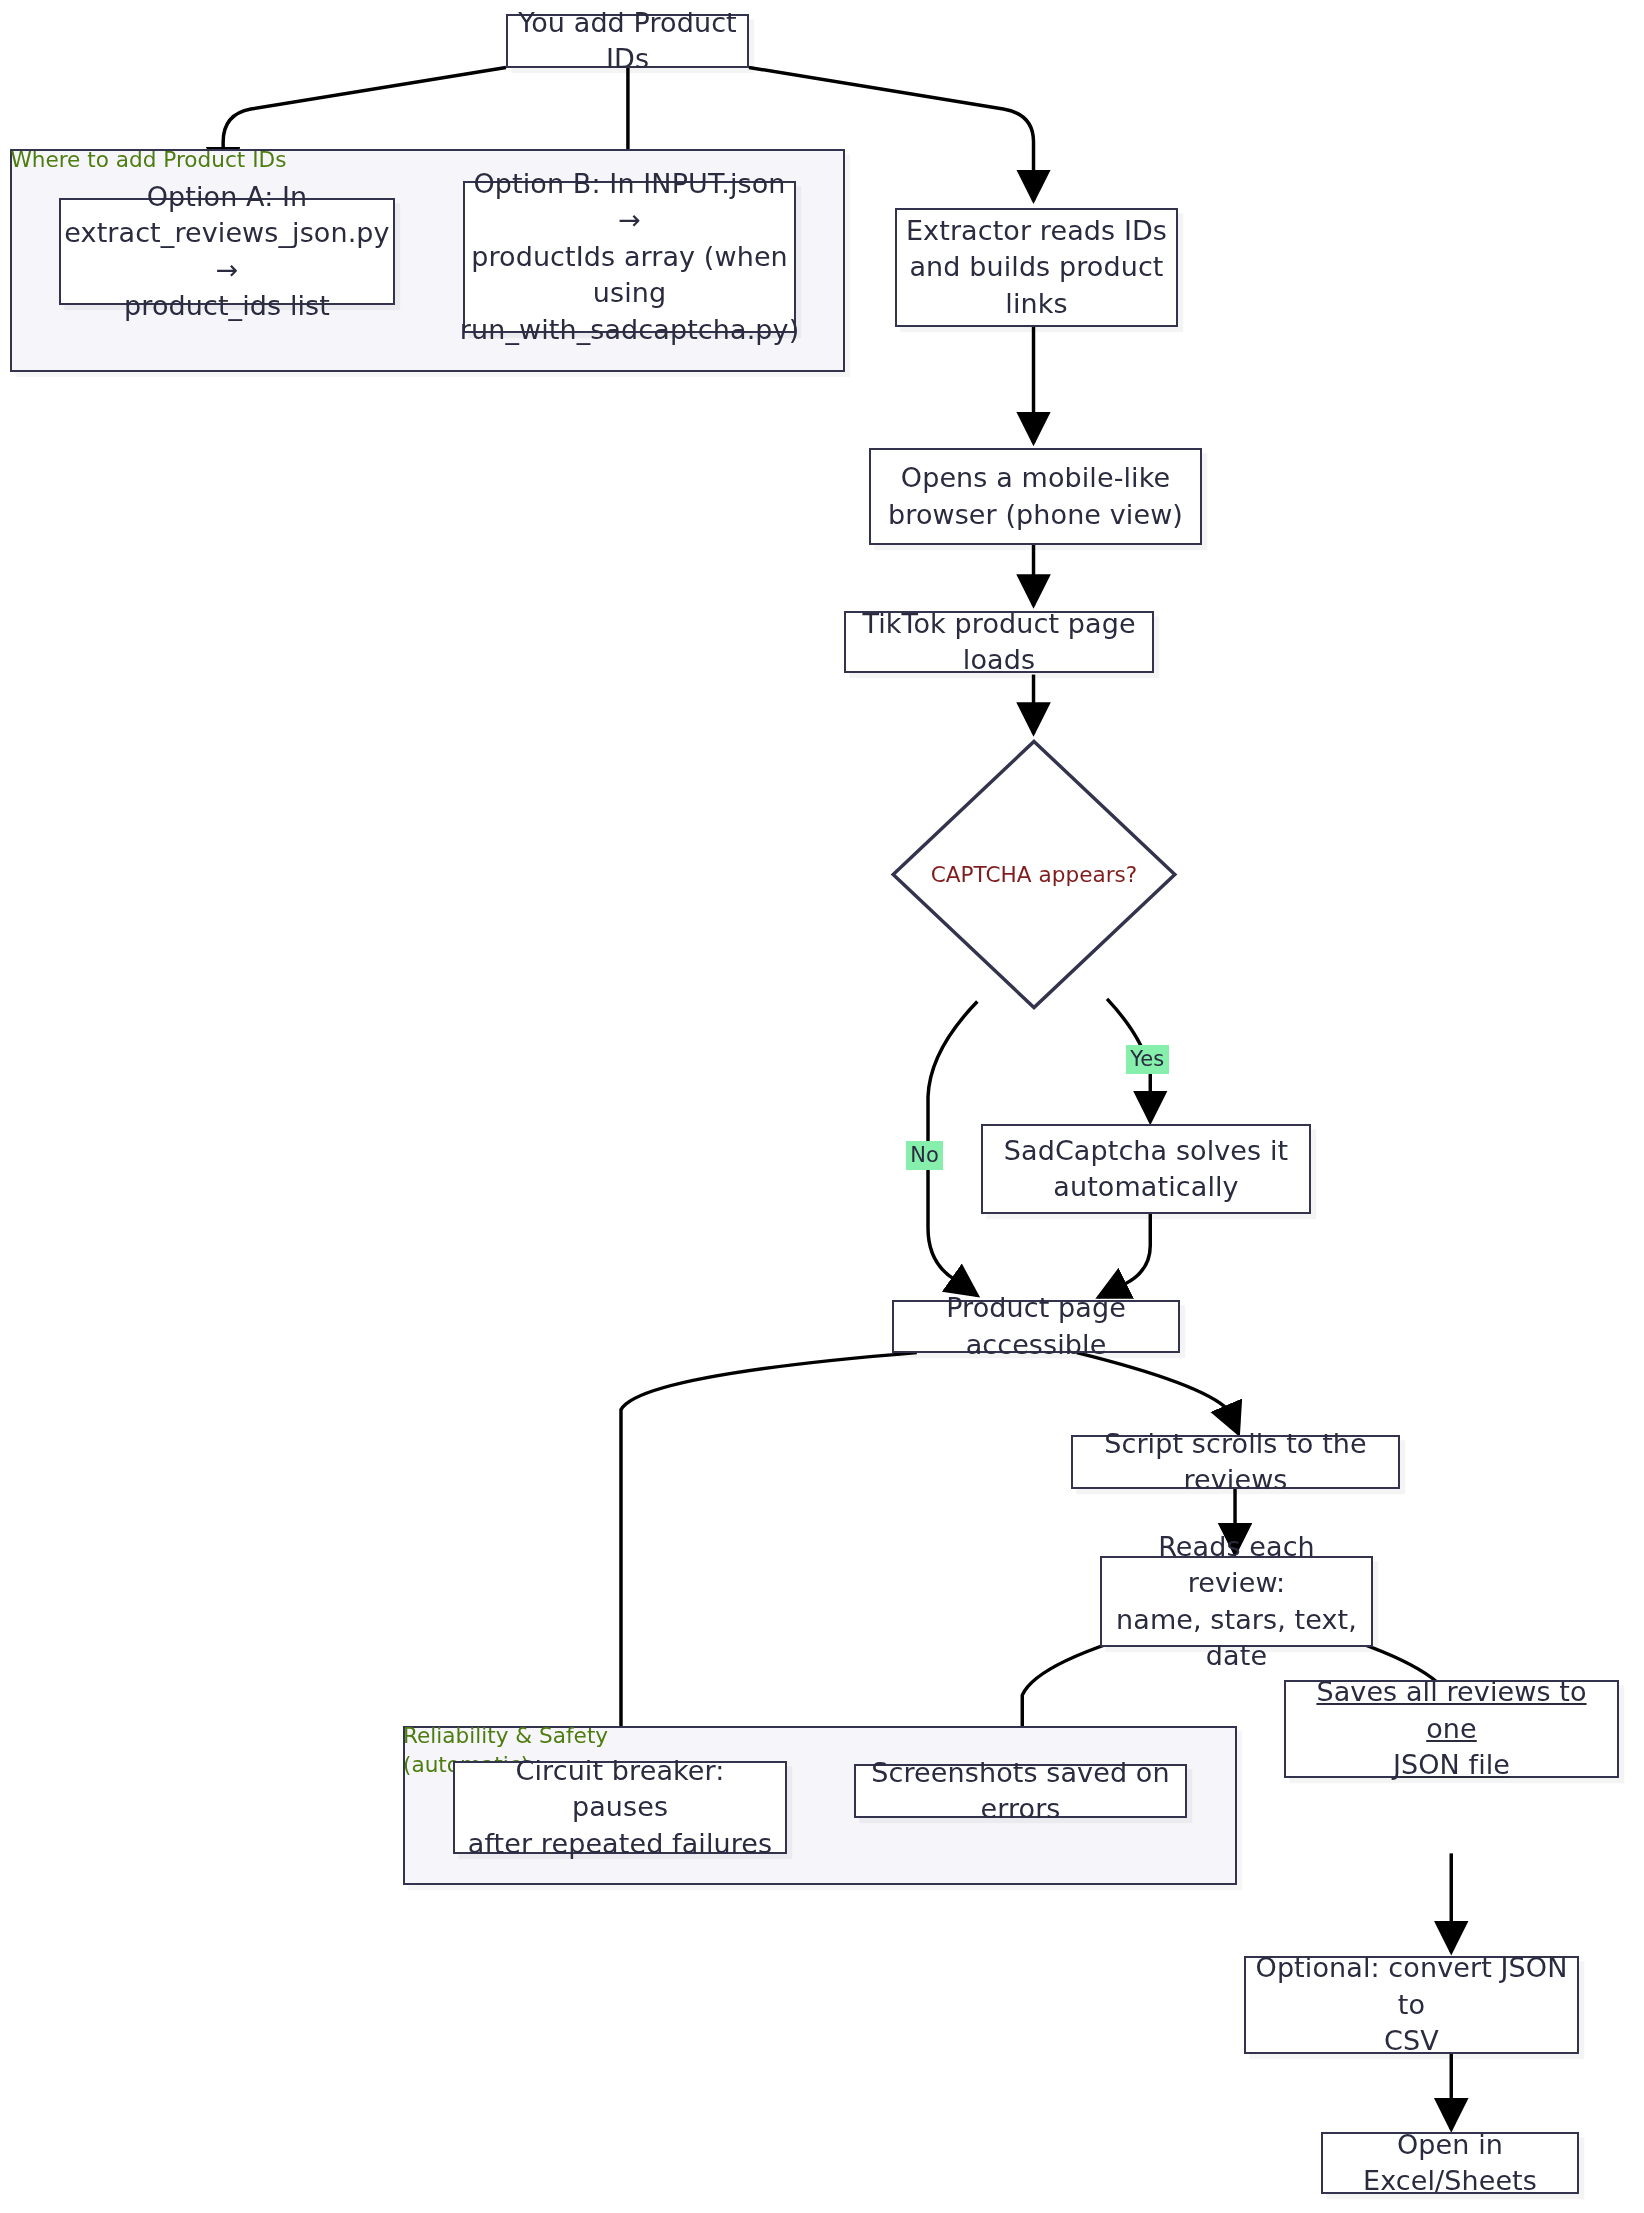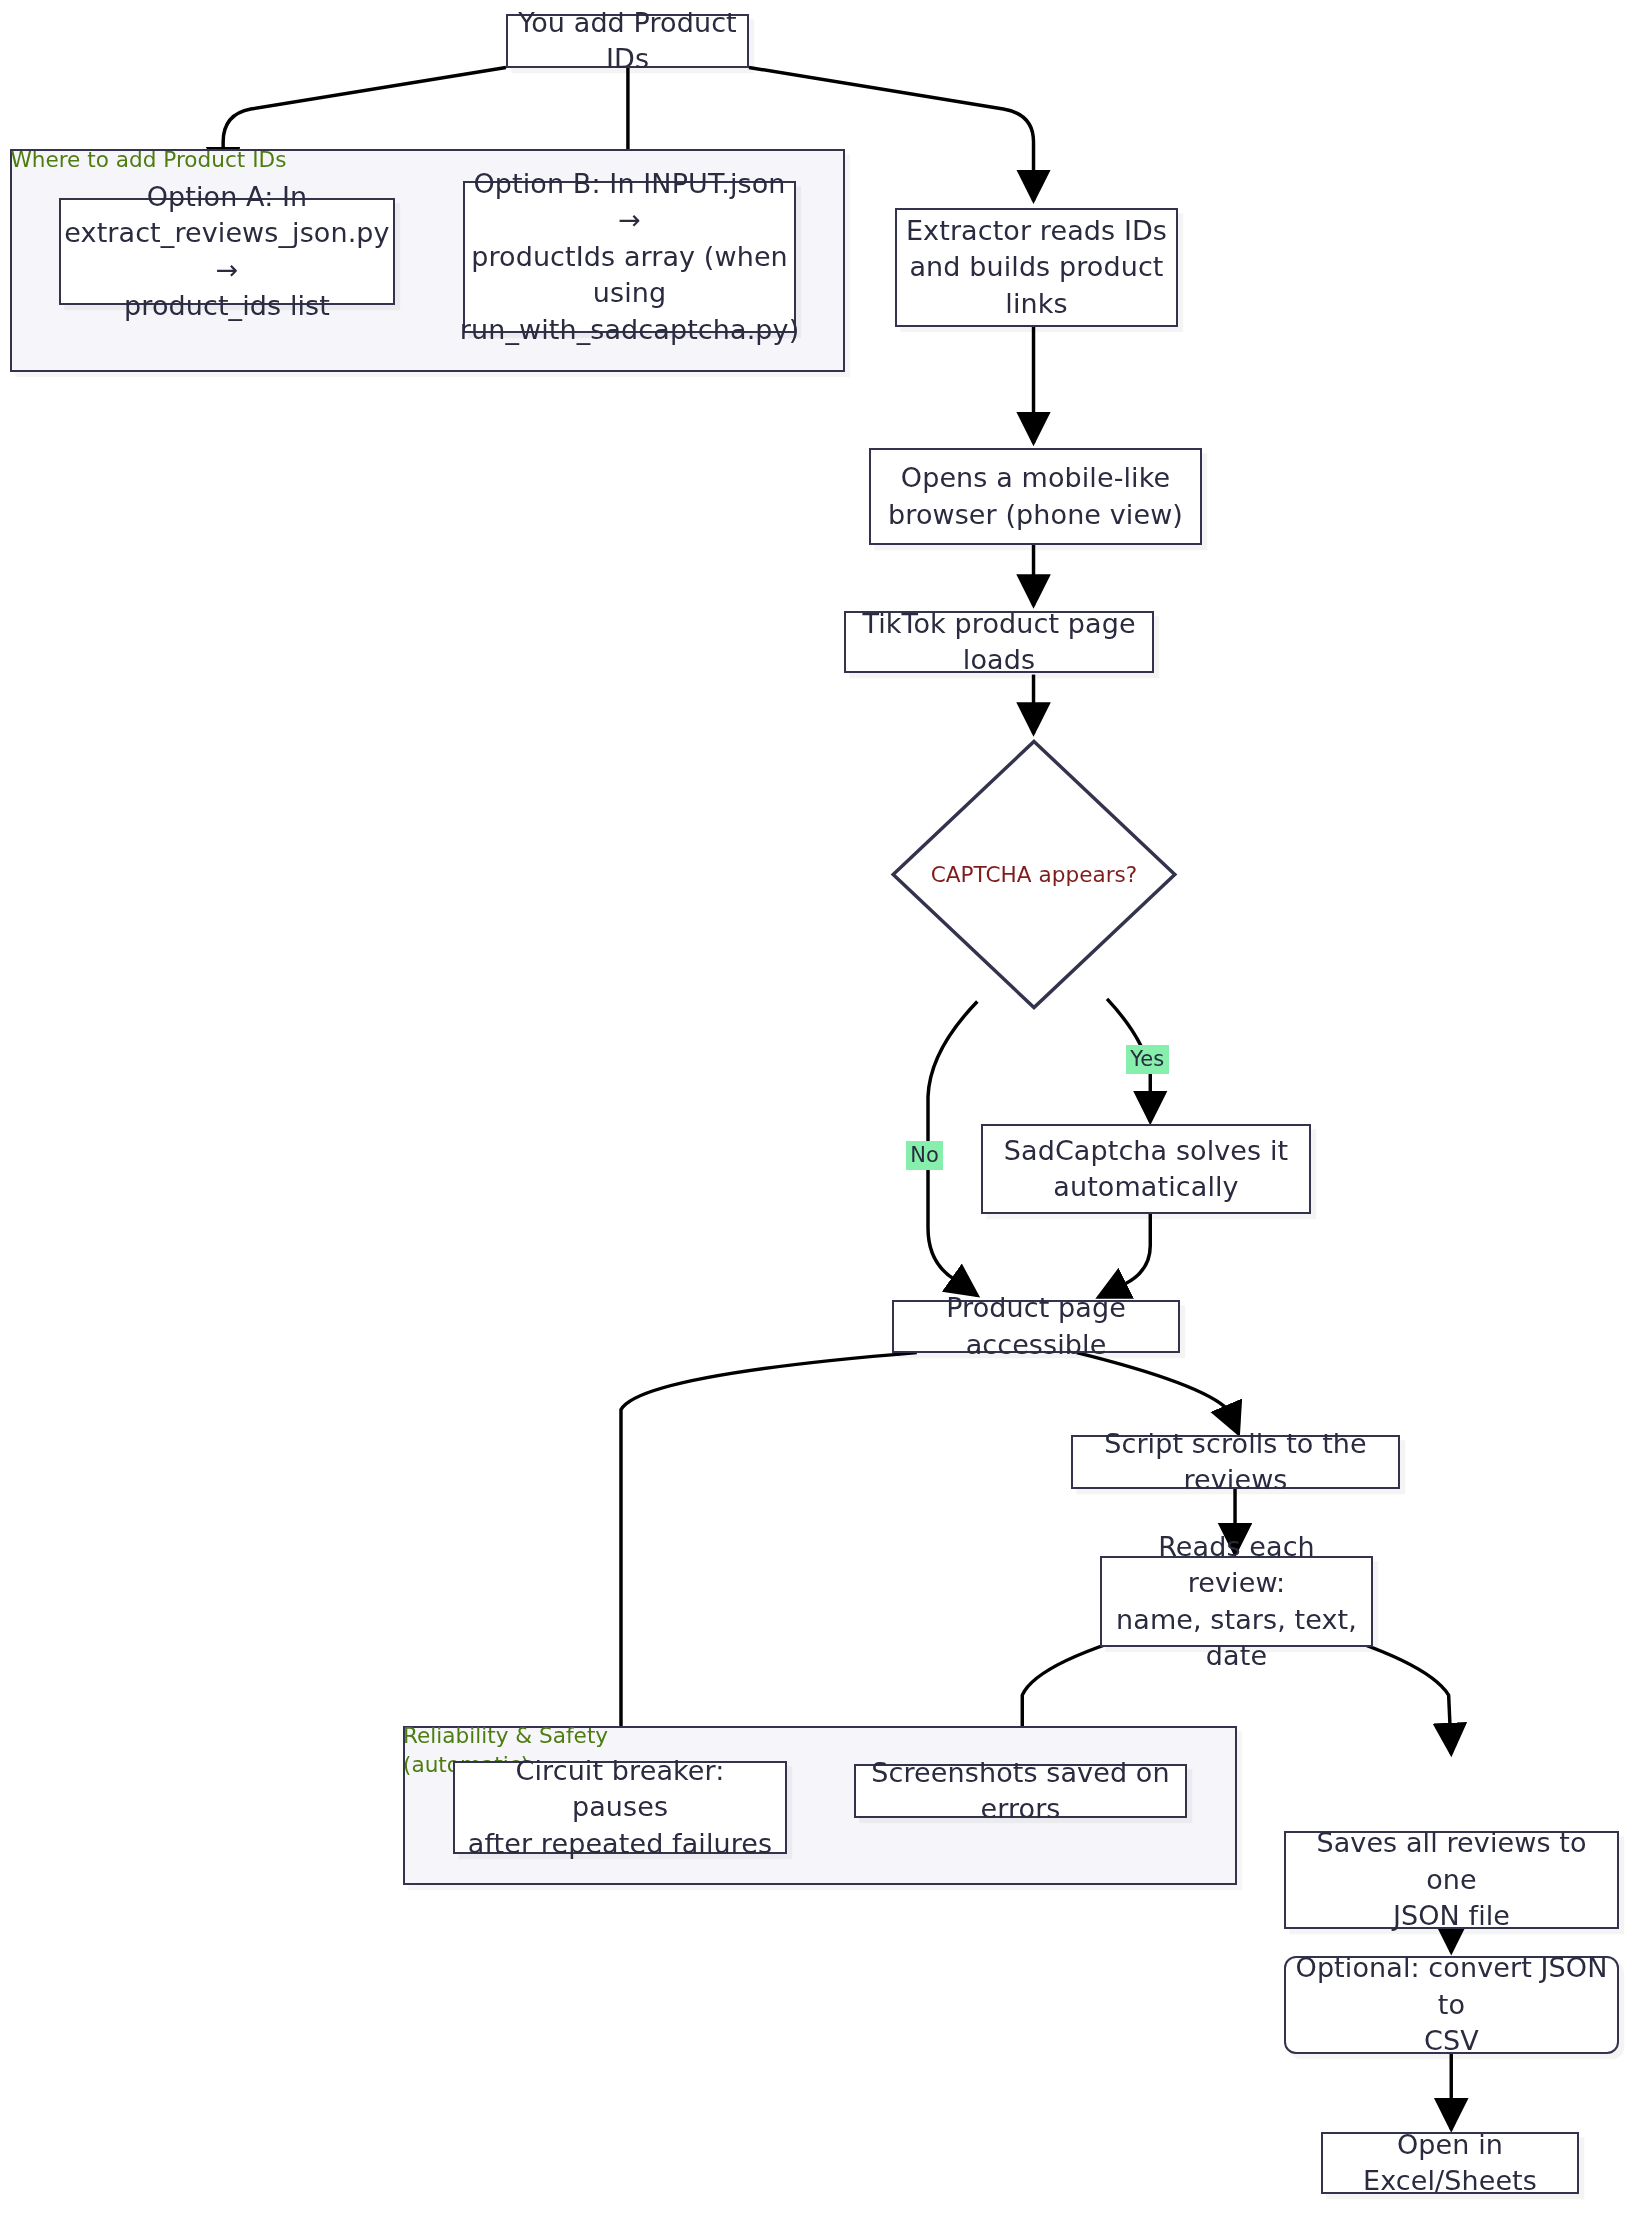--- a/index.html
+++ b/index.html
@@ -173,22 +173,22 @@
   <div class="node-box" style="left:1071px; top:1435px; width:329px; height:54px;">Script scrolls to the reviews</div>
 
   <div class="node-box" style="left:1100px; top:1556px; width:273px; height:91px;">Reads each review:
 name, stars, text, date</div>
 
   <div class="node-box" style="left:453px; top:1761px; width:334px; height:93px;">Circuit breaker: pauses
 after repeated failures</div>
 
   <div class="node-box" style="left:854px; top:1764px; width:333px; height:54px;">Screenshots saved on errors</div>
 
-  <div class="node-box" style="left:1284px; top:1831px; width:335px; height:98px;">Saves all reviews to one
+  <div class="node-box" style="left:1284px; top:1680px; width:335px; height:98px;text-decoration:underline;">Saves all reviews to one
 JSON file</div>
 
-  <div class="node-box" style="left:1284px; top:1956px; width:335px; height:98px;border-radius:12px;">Optional: convert JSON to
+  <div class="node-box" style="left:1244px; top:1956px; width:335px; height:98px;">Optional: convert JSON to
 CSV</div>
 
   <div class="node-box" style="left:1321px; top:2132px; width:258px; height:62px;">Open in Excel/Sheets</div>
 
 </div>
 
 
 </body></html>

